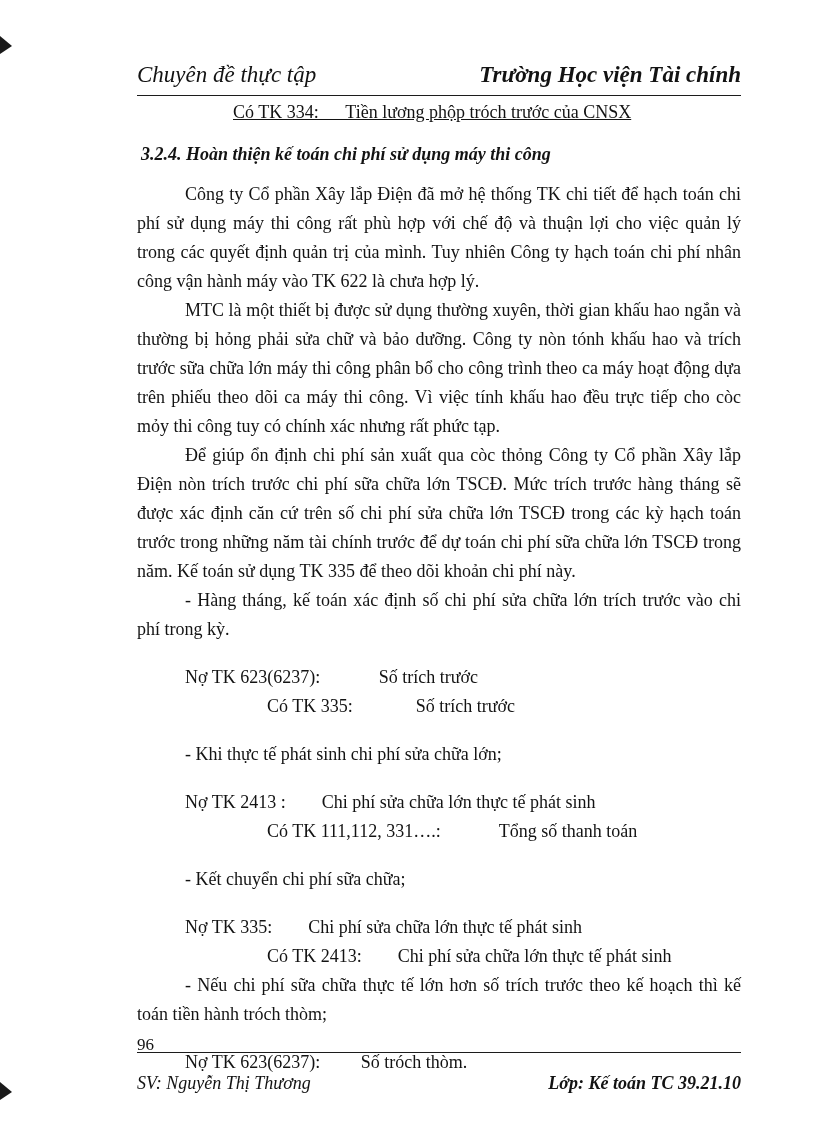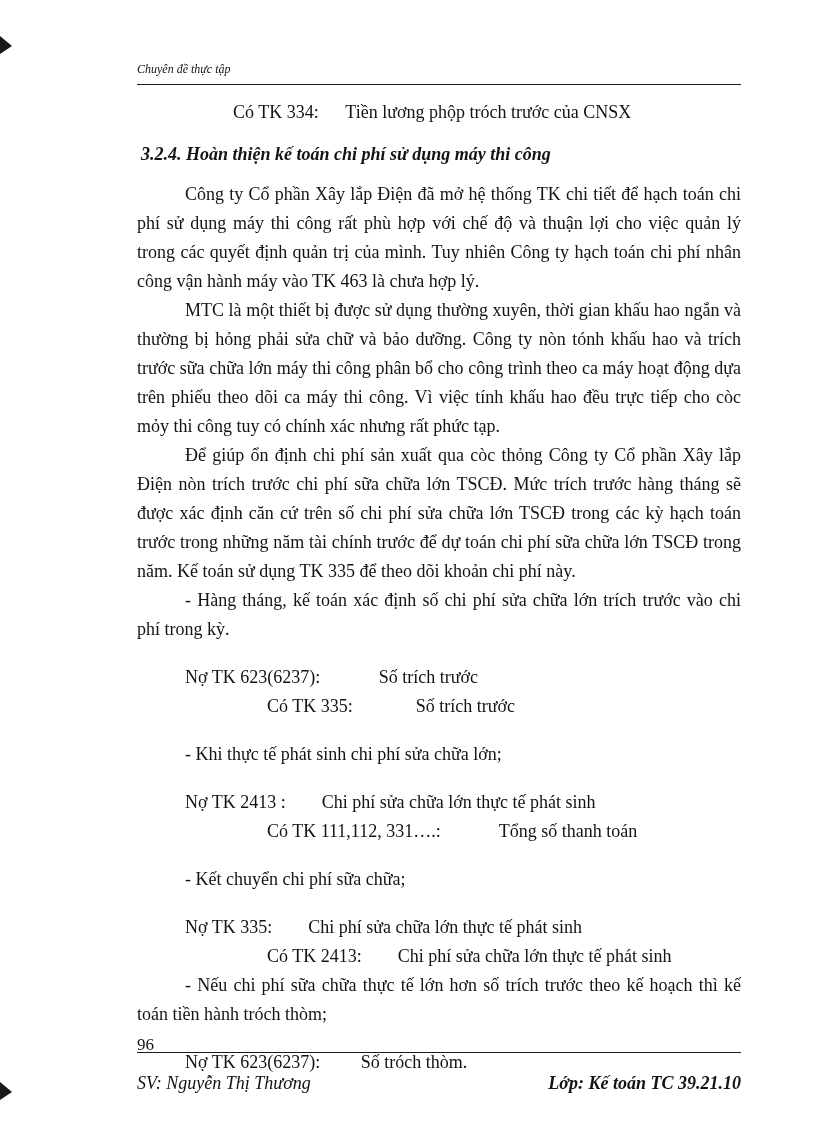--- a/index.html
+++ b/index.html
@@ -16,21 +16,21 @@
   }
   
   .header {
     position: absolute;
     top: 62px;
     left: 137px;
     width: 604px;
     display: flex;
     justify-content: space-between;
     align-items: baseline;
-    font-size: 12px;
+    font-size: 23px;
     font-style: italic;
     padding-bottom: 7px;
     border-bottom: 1.5px solid #1c1c1c;
   }
   .header .hdr-right { font-weight: bold; }
   
   .doc-body {
     position: absolute;
     top: 98px;
     left: 137px;
@@ -40,21 +40,21 @@
   }
   .block { margin: 0; }
   .entry { white-space: pre-wrap; }
   .para  { text-align: justify; text-indent: 48px; }
   .heading {
     font-weight: bold;
     font-style: italic;
     margin: 13px 0 11px 4px;
   }
   .indent-1 { padding-left: 48px; margin-top: 19px; }
-  .indent-2 { padding-left: 96px; }
+  .indent-2 { padding-left: 96px; text-decoration: underline; }
   .indent-3 { padding-left: 130px; }
   
   .footer {
     position: absolute;
     top: 1036px;
     left: 137px;
     width: 604px;
     font-size: 18px;
   }
   .page-number {
@@ -86,26 +86,27 @@
 </head>
 <body>
 
 <div class="page">
 
   <span class="artifact artifact-tl"></span>
   <span class="artifact artifact-bl"></span>
 
   <div class="header">
     <span class="hdr-left">Chuyên  đề thực tập</span>
+    <span class="hdr-right">Trường Học viện Tài chính</span>
   </div>
 
   <div class="doc-body" id="doc-body">
       <p class="block entry indent-2">Có TK 334:      Tiền lương phộp tróch trước của CNSX</p>
       <p class="block heading">3.2.4. Hoàn thiện kế toán chi phí sử dụng máy thi công</p>
-      <p class="block para">Công ty Cổ phần Xây lắp Điện đã mở hệ thống TK chi tiết để hạch toán chi phí sử dụng máy thi công rất phù hợp với chế độ và thuận lợi cho việc quản lý trong các quyết định quản trị của mình. Tuy nhiên Công ty hạch toán chi phí nhân công vận hành máy vào TK 463 là chưa hợp lý.</p>
+      <p class="block para">Công ty Cổ phần Xây lắp Điện đã mở hệ thống TK chi tiết để hạch toán chi phí sử dụng máy thi công rất phù hợp với chế độ và thuận lợi cho việc quản lý trong các quyết định quản trị của mình. Tuy nhiên Công ty hạch toán chi phí nhân công vận hành máy vào TK 622 là chưa hợp lý.</p>
       <p class="block para">MTC là một thiết bị được sử dụng thường xuyên, thời gian khấu hao ngắn và thường bị hỏng phải sửa chữ và bảo dưỡng. Công ty nòn tónh khấu hao và trích trước sữa chữa lớn máy thi công phân bổ cho công trình theo ca máy hoạt động dựa trên phiếu theo dõi ca máy thi công. Vì việc tính khấu hao đều trực tiếp cho còc mỏy thi công tuy có chính xác nhưng rất phức tạp.</p>
       <p class="block para">Để giúp ổn định chi phí sản xuất qua còc thỏng Công ty Cổ phần Xây lắp Điện nòn trích trước chi phí sữa chữa lớn TSCĐ. Mức trích trước hàng tháng sẽ được xác định căn cứ trên số chi phí sửa chữa lớn TSCĐ trong các kỳ hạch toán trước trong những năm tài chính trước để dự toán chi phí sữa chữa lớn TSCĐ trong năm. Kế toán sử dụng TK 335 để theo dõi khoản chi phí này.</p>
       <p class="block para">- Hàng tháng, kế toán xác định số chi phí sửa chữa lớn trích trước vào chi phí trong  kỳ.</p>
       <p class="block entry indent-1">Nợ TK 623(6237):             Số trích trước</p>
       <p class="block entry indent-3">Có TK 335:              Số trích trước</p>
       <p class="block entry indent-1">- Khi thực tế phát sinh chi phí sửa chữa lớn;</p>
       <p class="block entry indent-1">Nợ TK 2413 :        Chi phí sửa chữa lớn thực tế phát sinh</p>
       <p class="block entry indent-3">Có TK 111,112, 331….:             Tổng số thanh toán</p>
       <p class="block entry indent-1">- Kết chuyển chi phí sữa chữa;</p>
       <p class="block entry indent-1">Nợ TK 335:        Chi phí sửa chữa lớn thực tế phát sinh</p>

